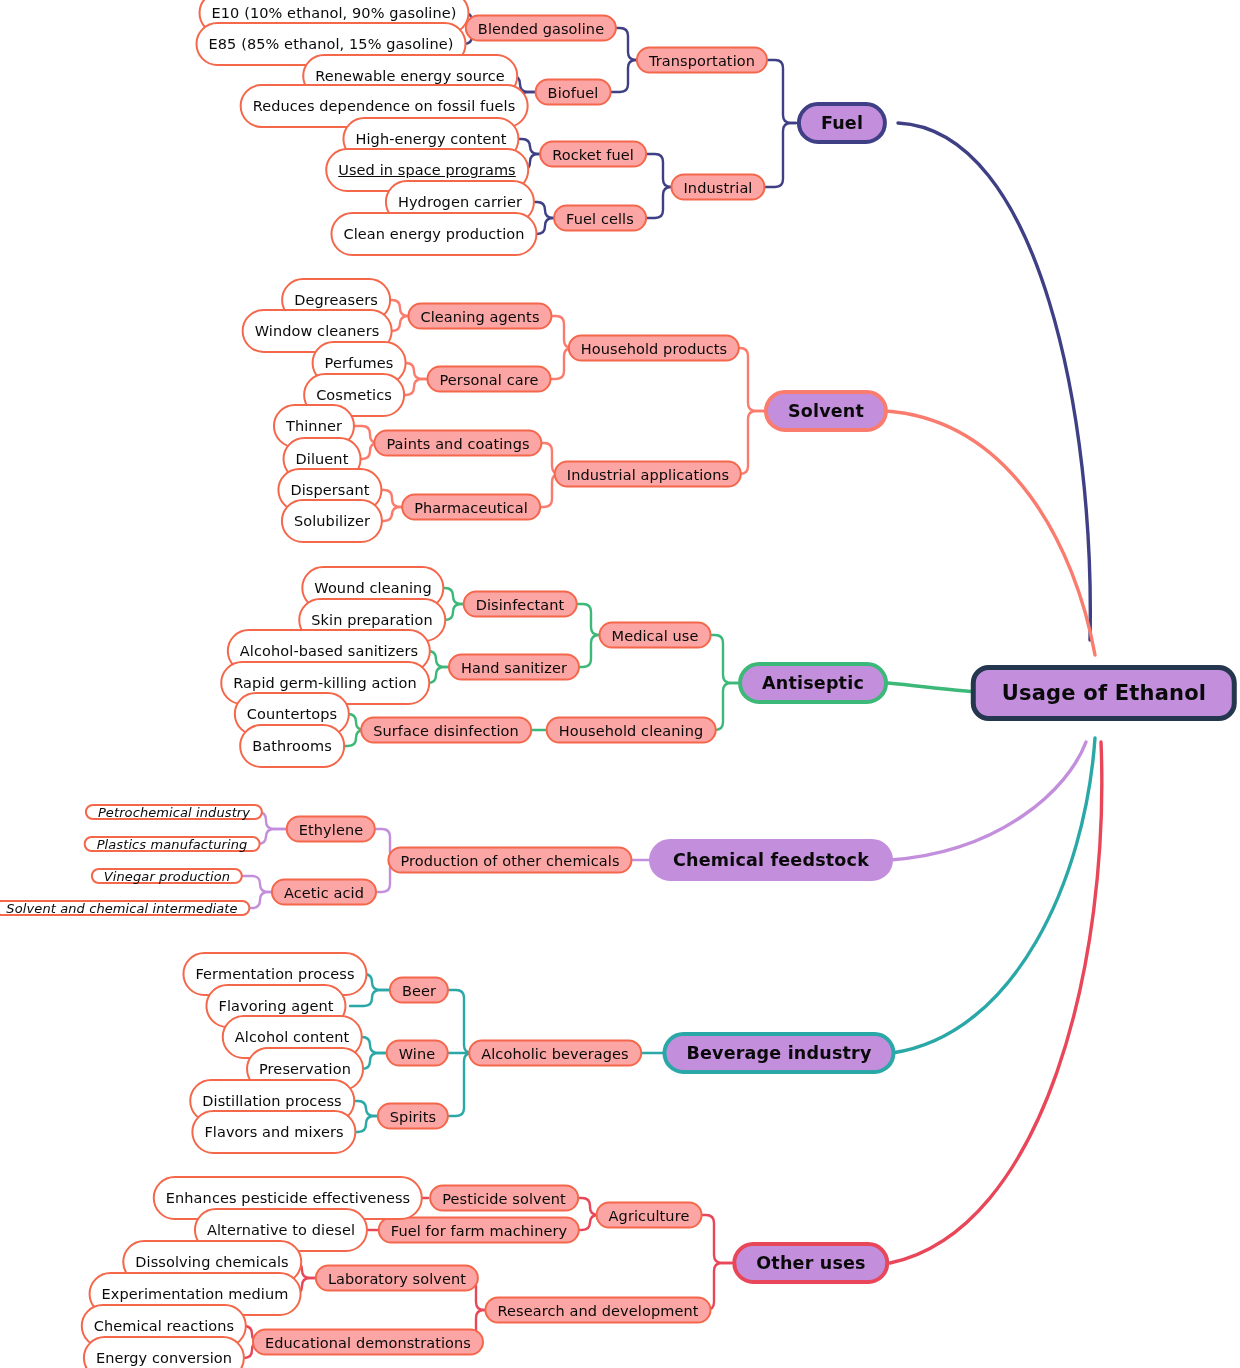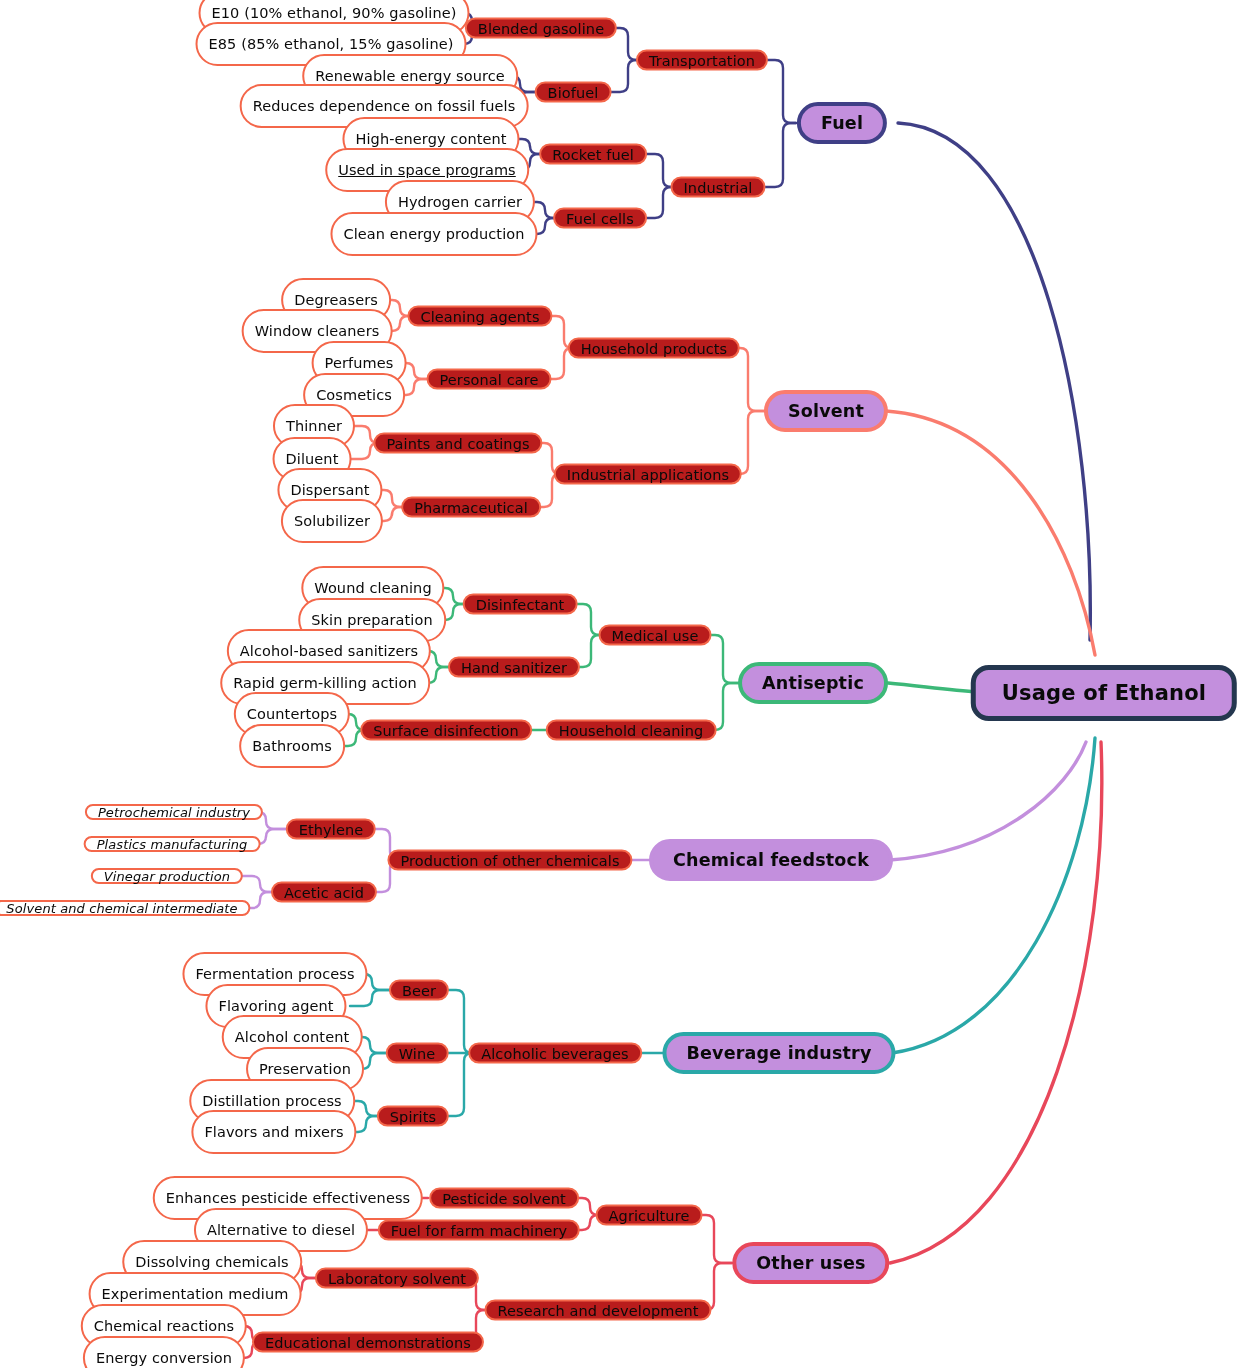--- a/index.html
+++ b/index.html
@@ -38,24 +38,24 @@
   }
   .node.leaf {
     background: #ffffff;
     border: 2px solid #f4674a;
     font-size: 14.5px;
     height: 44px;
     padding: 0 11px;
     letter-spacing: 0.1px;
   }
   .node.mid {
-    background: #b91c1c;
+    background: #fca5a5;
     border: 2px solid #f4674a;
     font-size: 14.5px;
-    height: 21px;
+    height: 27px;
     padding: 0 11px;
     letter-spacing: 0.1px;
   }
   .node.branch {
     background: #c38fdd;
     font-size: 17.5px;
     font-weight: bold;
     height: 42px;
     padding: 0 20px;
     border-width: 4px;
@@ -273,21 +273,21 @@
     </div>
   <div class="node leaf" style="left:359px; top:363px;">
     <span>Perfumes</span>
     </div>
   <div class="node leaf" style="left:354px; top:395px;">
     <span>Cosmetics</span>
     </div>
   <div class="node leaf" style="left:314px; top:426px;">
     <span>Thinner</span>
     </div>
-  <div class="node leaf" style="left:312px; top:459px;">
+  <div class="node leaf" style="left:322px; top:459px;">
     <span>Diluent</span>
     </div>
   <div class="node leaf" style="left:330px; top:490px;">
     <span>Dispersant</span>
     </div>
   <div class="node leaf" style="left:332px; top:521px;justify-content:flex-end;">
     <span>Solubilizer</span>
     </div>
 
   <div class="node mid" style="left:655px; top:635px;">

